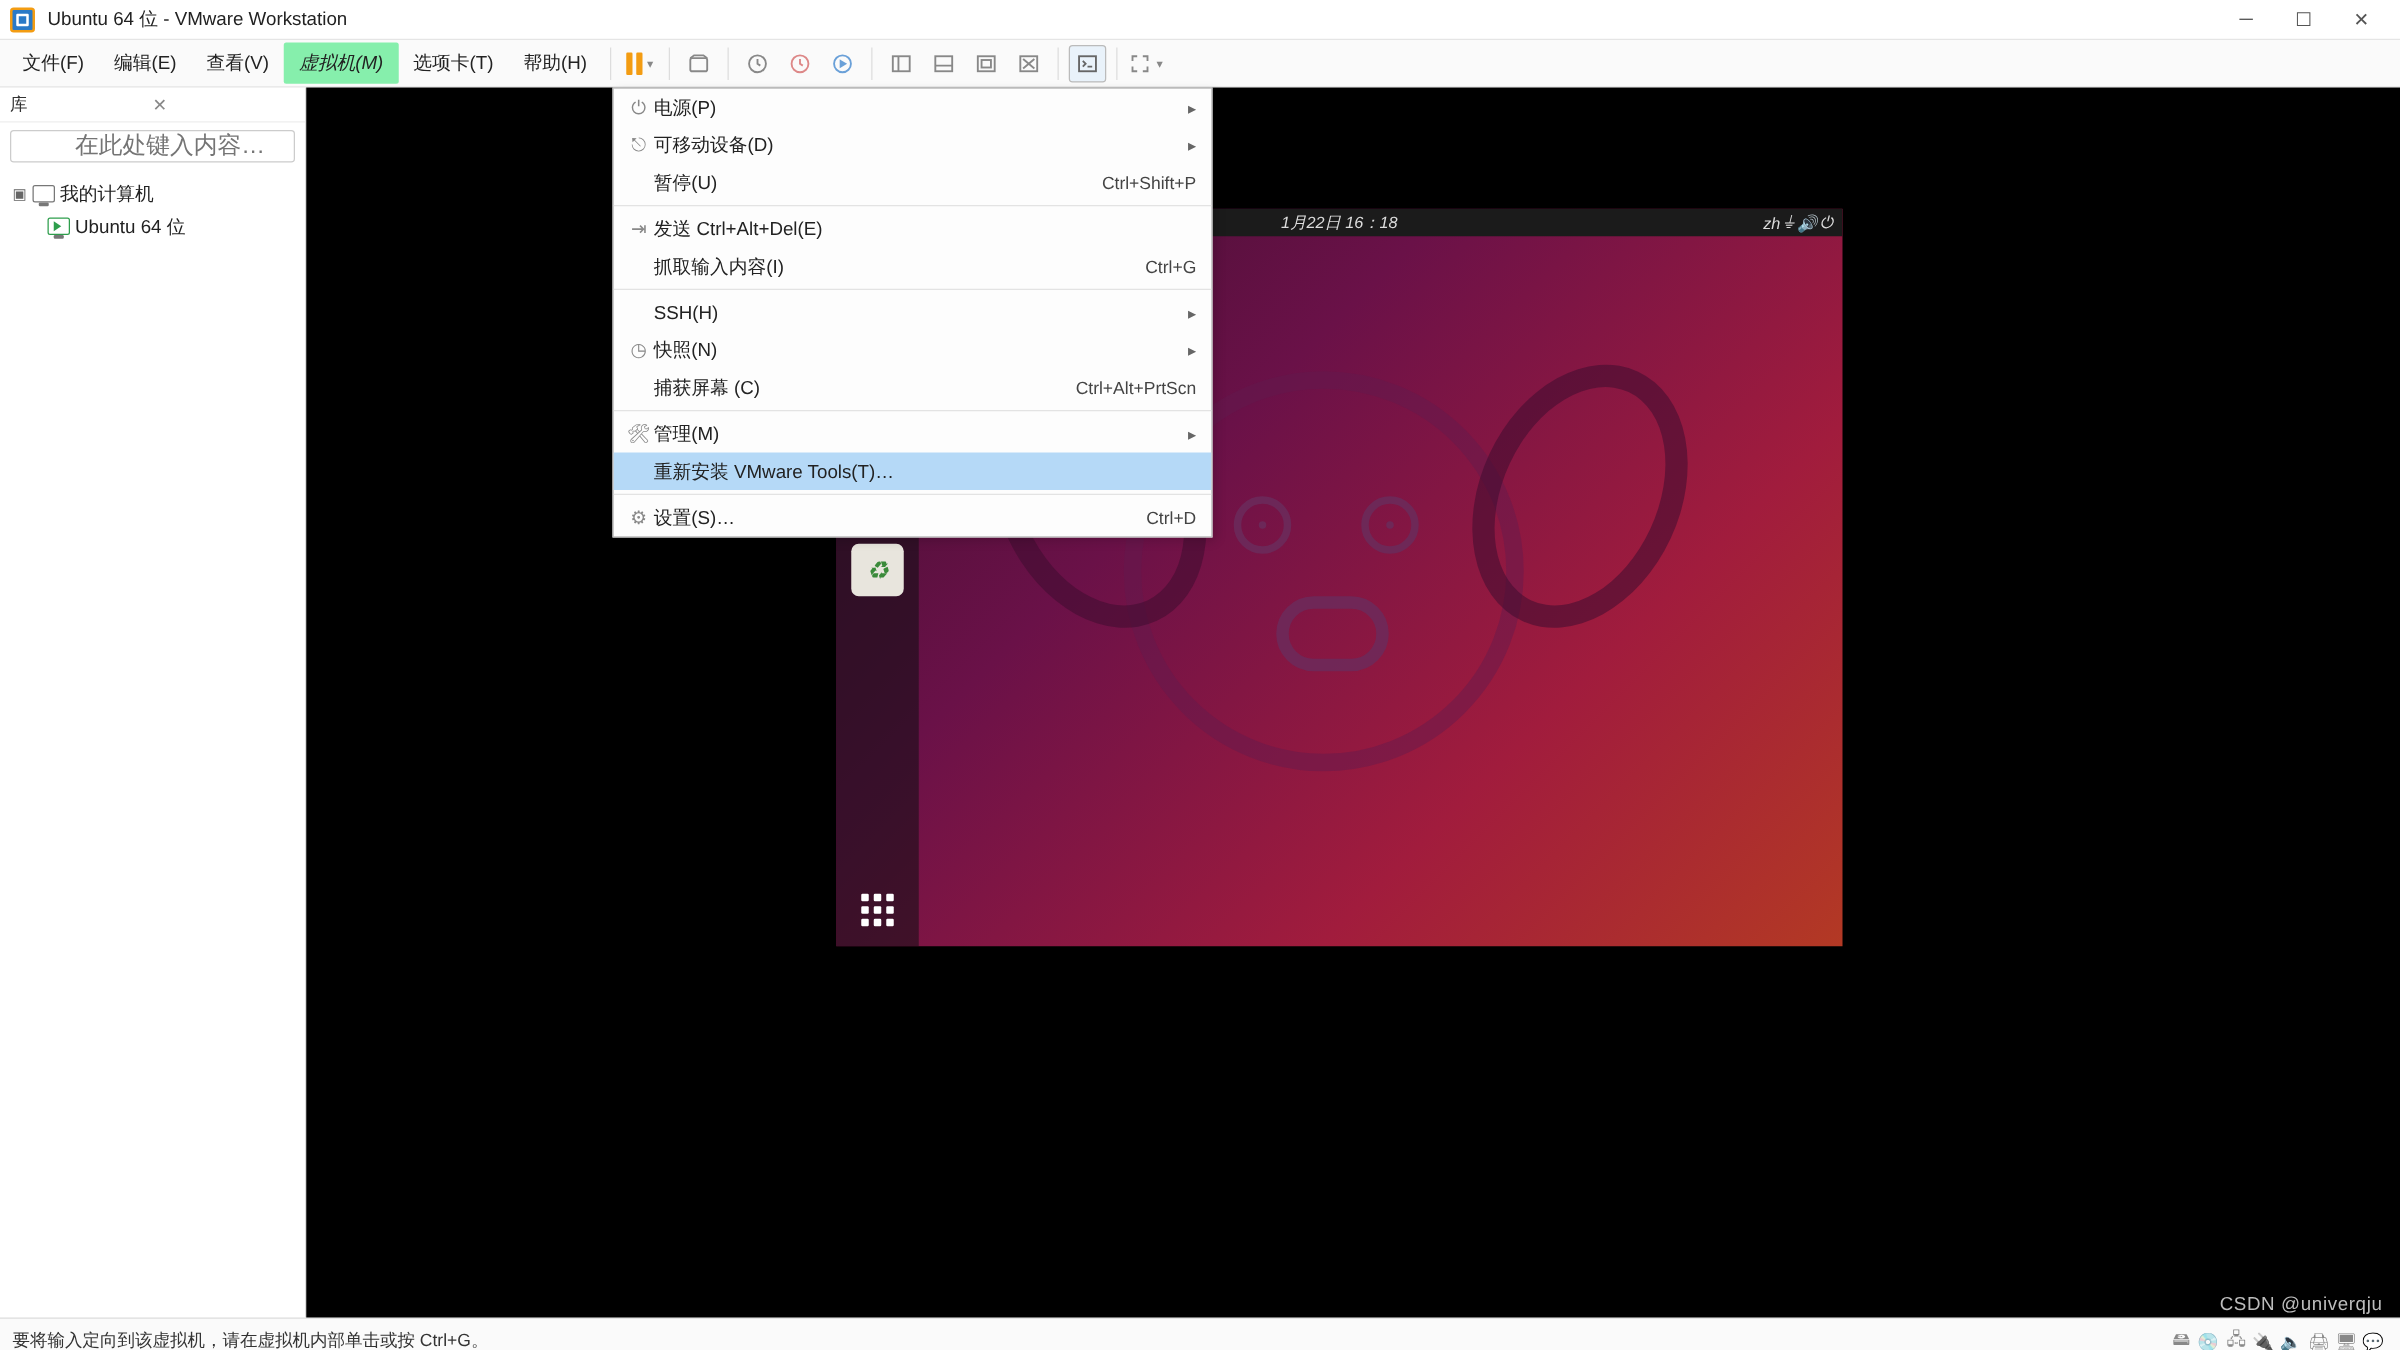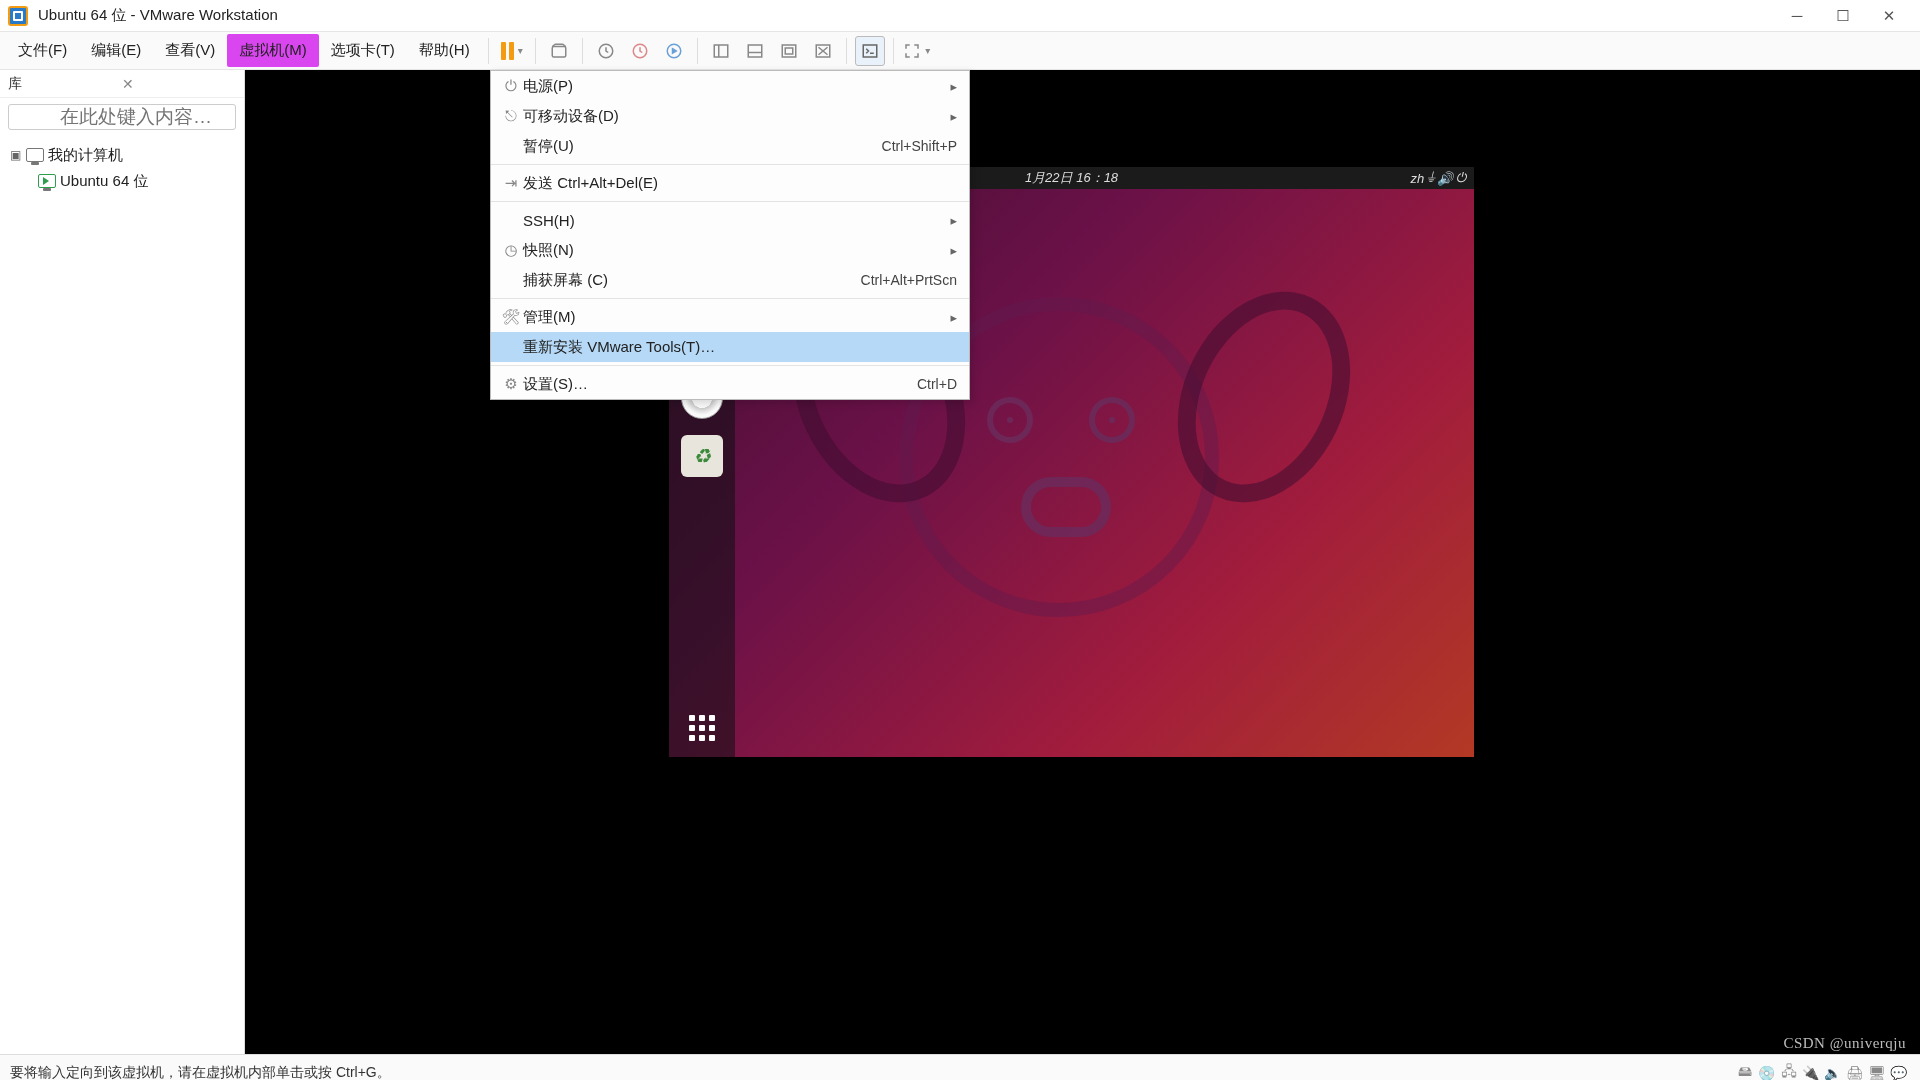--- a/index.html
+++ b/index.html
@@ -9,21 +9,21 @@
   .titlebar { height:32px; display:flex; align-items:center; padding:0 8px; border-bottom:1px solid #e5e5e5;justify-content:center;}
   .titlebar .logo { width:20px; height:20px; background:#2a7ac7; border:2px solid #f39c12; border-radius:3px; margin-right:10px; position:relative;}
   .titlebar .logo::after{content:"";position:absolute;inset:3px;border:2px solid #fff;border-radius:1px;}
   .titlebar .title { flex:0 0 auto; font-size:15px;}
   .titlebar .spacer { flex:1; }
   .titlebar .winbtn { width:46px; height:32px; display:flex; align-items:center; justify-content:center; color:#555;}
 
   
   .menubar { height:38px; display:flex; align-items:center; border-bottom:1px solid #e5e5e5; padding:0 6px; gap:0; background:#fafafa;}
   .menubar .menu-item { padding:7px 12px; font-size:15px; border-radius:2px; cursor:default;}
-  .menubar .menu-item.active { background:#d946ef;}
+  .menubar .menu-item.active { background:#86efac;font-style:italic;}
   .menubar .sep { width:1px; height:26px; background:#ddd; margin:0 6px;}
   .menubar .tbtn { width:30px; height:30px; display:flex; align-items:center; justify-content:center; color:#555; border-radius:3px; margin:0 2px;}
   .menubar .tbtn.sel{border:1px solid #bbb; background:#e9f2fa;}
   .pause-glyph{display:flex;gap:3px;}
   .pause-glyph span{width:5px;height:18px;background:#f39c12;border-radius:1px;}
   .caret{margin-left:4px;font-size:10px;color:#888;}
 
   
   .main { display:flex; height:calc(1080px - 32px - 38px - 26px); }
 
@@ -88,21 +88,21 @@
   .swirl{position:absolute;border:14px solid rgba(97,26,77,0.45);border-radius:50%;}
   .swirl.a{width:320px;height:320px;left:230px;top:130px;}
   .swirl.b{width:160px;height:220px;left:130px;top:120px;transform:rotate(-25deg);border-width:18px;border-color:rgba(62,12,48,0.55);}
   .swirl.c{width:160px;height:220px;right:130px;top:120px;transform:rotate(25deg);border-width:18px;border-color:rgba(62,12,48,0.55);}
   .snout{position:absolute;left:352px;top:310px;width:90px;height:60px;border:10px solid rgba(108,42,90,0.85);border-radius:40px;}
 
   
   .statusbar{height:36px;border-top:1px solid #ddd;display:flex;align-items:center;padding:0 10px;font-size:14px;color:#333;background:#fafafa;}
   .statusbar .spacer{flex:1;}
   .statusbar .sic{width:22px;display:flex;justify-content:center;color:#888;}
-  .watermark{position:absolute;right:14px;bottom:28px;color:#bdbdbd;font-size:15px;letter-spacing:0.5px;pointer-events:none;font-family:Liberation Serif, serif;}
+  .watermark{position:absolute;right:14px;bottom:28px;color:#bdbdbd;font-size:15px;letter-spacing:0.5px;pointer-events:none;}
 </style>
 </head>
 <body>
 
 <div class="titlebar">
   <div class="logo"></div>
   <div class="title">Ubuntu 64 位 - VMware Workstation</div>
   <div class="spacer"></div>
   <div class="winbtn">─</div>
   <div class="winbtn">☐</div>
@@ -237,20 +237,25 @@
       </div>
       <div class="drow">
         <span class="ic"></span>
         <span class="lbl">暂停(U)</span>
         <span class="accel">Ctrl+Shift+P</span>
       </div>
       <hr>
       <div class="drow">
         <span class="ic">⇥</span>
         <span class="lbl">发送 Ctrl+Alt+Del(E)</span>
+      </div>
+      <div class="drow">
+        <span class="ic"></span>
+        <span class="lbl">抓取输入内容(I)</span>
+        <span class="accel">Ctrl+G</span>
       </div>
       <hr>
       <div class="drow">
         <span class="ic"></span>
         <span class="lbl">SSH(H)</span>
         <span class="sub">▸</span>
       </div>
       <div class="drow">
         <span class="ic">◷</span>
         <span class="lbl">快照(N)</span>

